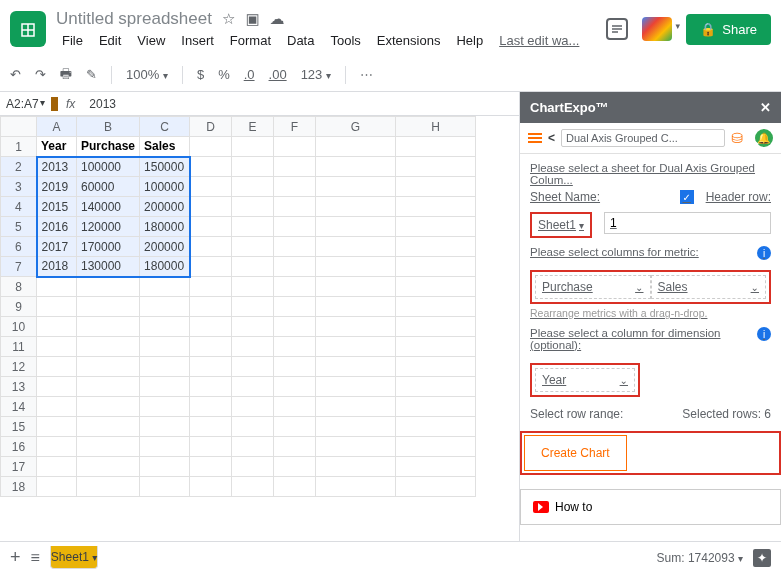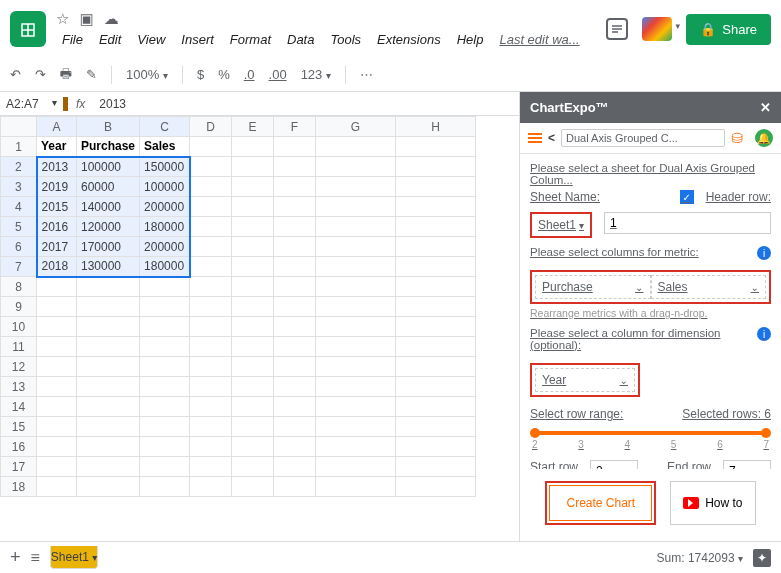--- a/index.html
+++ b/index.html
@@ -4,35 +4,35 @@
 <style>
 * { box-sizing: border-box; margin: 0; padding: 0; font-family: Arial, sans-serif; }
 body { width: 781px; height: 573px; overflow: hidden; background: #fff; font-size: 13px; color: #3c4043; }
 
 .header { display: flex; align-items: center; padding: 6px 10px; height: 58px; }
 .logo { width: 36px; height: 36px; background: #0f9d58; border-radius: 6px; display: flex; align-items: center; justify-content: center; color: #fff; font-size: 16px; margin-right: 10px; }
 .title-area { flex: 1; }
 .doc-title { font-size: 17px; color: #80868b; display: flex; align-items: center; gap: 10px; }
 .doc-title .icons { color: #5f6368; font-size: 15px; display: flex; gap: 10px; }
 .menubar { display: flex; gap: 4px; font-size: 13px; color: #202124; margin-top: 2px; }
-.menubar span { padding: 2px 6px; cursor: pointer; font-style: italic; }
+.menubar span { padding: 2px 6px; cursor: pointer; }
 .menubar .lastedit { color: #5f6368; text-decoration: underline; }
 .header-right { display: flex; align-items: center; gap: 14px; }
 .comment-icon { width: 22px; height: 22px; border: 2px solid #5f6368; border-radius: 4px; display: flex; align-items: center; justify-content: center; position: relative; }
 .meet-icon { width: 30px; height: 24px; background: linear-gradient(135deg,#4285f4,#ea4335,#fbbc04,#34a853); border-radius: 4px; position: relative; }
 .share-btn { background: #0f9d58; color: #fff; padding: 8px 14px; border-radius: 4px; font-size: 13px; font-weight: 500; display: flex; align-items: center; gap: 6px; cursor: pointer; }
 
 .toolbar { display: flex; align-items: center; padding: 4px 10px; gap: 14px; font-size: 13px; color: #5f6368; border-bottom: 1px solid #dadce0; height: 34px; }
 .tool-divider { width: 1px; height: 18px; background: #dadce0; }
 
 .main { display: flex; height: calc(573px - 58px - 34px - 32px); }
 
 .sheet-area { flex: 1; display: flex; flex-direction: column; overflow: hidden; }
 .formula-bar { display: flex; align-items: center; border-bottom: 1px solid #dadce0; height: 24px; font-size: 12px; }
-.name-box { width: 68px; padding: 0 6px; border-right: 5px solid #a16207; }
+.name-box { width: 58px; padding: 0 6px; border-right: 7px solid #a16207; }
 .fx { padding: 0 8px; font-style: italic; color: #5f6368; }
 .formula-val { padding: 0 6px; }
 
 .grid { flex: 1; overflow: auto; position: relative; }
 table.sheet { border-collapse: collapse; font-size: 12px; }
 table.sheet th, table.sheet td { border: 1px solid #e0e0e0; height: 20px; text-align: left; padding: 0 4px; }
 table.sheet th { background: #f8f9fa; color: #5f6368; font-weight: normal; }
 table.sheet th.rownum { width: 36px; text-align: center; background: #f8f9fa; }
 table.sheet th.colhdr { text-align: center; }
 table.sheet td { min-width: 40px; }
@@ -55,21 +55,21 @@
 .sp-select { border: 1px solid #999; padding: 4px 6px; font-size: 12px; display: flex; justify-content: space-between; align-items: center; background: #fff; cursor: pointer; }
 .red-box { border: 2px solid #d93025 !important; }
 .sp-input { border: 1px solid #ccc; padding: 3px 5px; font-size: 12px; width: 48px; }
 .metric-row { display: flex; gap: 0; border: 2px solid #d93025; padding: 3px; margin-bottom: 3px; }
 .metric-sel { flex:1; border: 1px dashed #ccc; padding: 4px 6px; display: flex; justify-content: space-between; align-items: center; font-size: 12px; }
 .info-icon { width: 14px; height: 14px; border-radius: 50%; background: #1a73e8; color: #fff; font-size: 10px; display: inline-flex; align-items: center; justify-content: center; }
 .checkbox { width: 14px; height: 14px; background: #1a73e8; color: #fff; display: inline-flex; align-items: center; justify-content: center; font-size: 10px; }
 .slider { position: relative; height: 4px; background: #ff6d00; border-radius: 2px; margin: 10px 4px 4px; }
 .slider .dot { position: absolute; width: 10px; height: 10px; background: #ff6d00; border-radius: 50%; top: -3px; }
 .slider-labels { display: flex; justify-content: space-between; font-size: 10px; color: #999; padding: 0 2px; }
-.sp-buttons { display: flex; gap: 14px; justify-content: center; padding: 12px 0 16px; }
+.sp-buttons { display: flex; gap: 14px; justify-content: center; padding: 12px 0 16px; flex-direction: column; }
 .btn-create { border: 1px solid #ff6d00; color: #ff6d00; padding: 10px 16px; font-size: 12px; cursor: pointer; background: #fff; }
 .btn-create-wrap { border: 2px solid #d93025; padding: 2px; }
 .btn-howto { border: 1px solid #ccc; padding: 10px 12px; font-size: 12px; display: flex; align-items: center; gap: 6px; cursor: pointer; background: #fff; }
 .yt { width: 16px; height: 12px; background: #ff0000; border-radius: 2px; position: relative; }
 .yt::after { content: ''; position: absolute; left: 5px; top: 2px; border-left: 5px solid #fff; border-top: 4px solid transparent; border-bottom: 4px solid transparent; }
 
 .footer { height: 32px; display: flex; align-items: center; border-top: 1px solid #dadce0; padding: 0 10px; gap: 10px; font-size: 12px; }
 .footer .tab { background: #eab308; border: 1px solid #dadce0; border-radius: 0 0 4px 4px; padding: 4px 0; border-top: none; }
 .footer-right { margin-left: auto; display: flex; align-items: center; gap: 10px; color: #5f6368; }
 .chevron { font-size: 10px; }
@@ -86,20 +86,21 @@
   <div class="logo">
     <svg width="18" height="22" viewBox="0 0 18 22" fill="#fff">
         <rect x="0" y="0" width="18" height="22" fill="none"></rect>
         <rect x="3" y="6" width="12" height="12" fill="none" stroke="#fff" stroke-width="1.5"></rect>
         <line x1="3" y1="12" x2="15" y2="12" stroke="#fff" stroke-width="1.5"></line>
         <line x1="9" y1="6" x2="9" y2="18" stroke="#fff" stroke-width="1.5"></line>
       </svg>
   </div>
   <div class="title-area">
     <div class="doc-title">
+      <span>Untitled spreadsheet</span>
       <span class="icons">
         <span>☆</span>
         <span>▣</span>
         <span>☁</span>
       </span>
     </div>
     <div class="menubar">
       <span>File</span>
       <span>Edit</span>
       <span>View</span>

